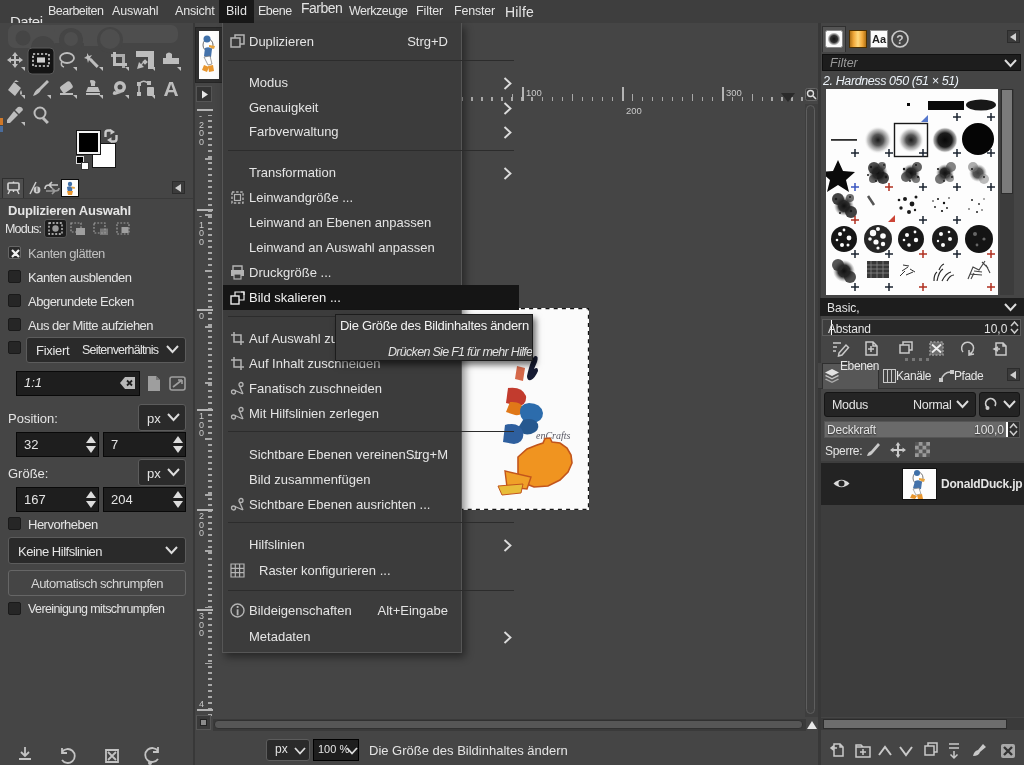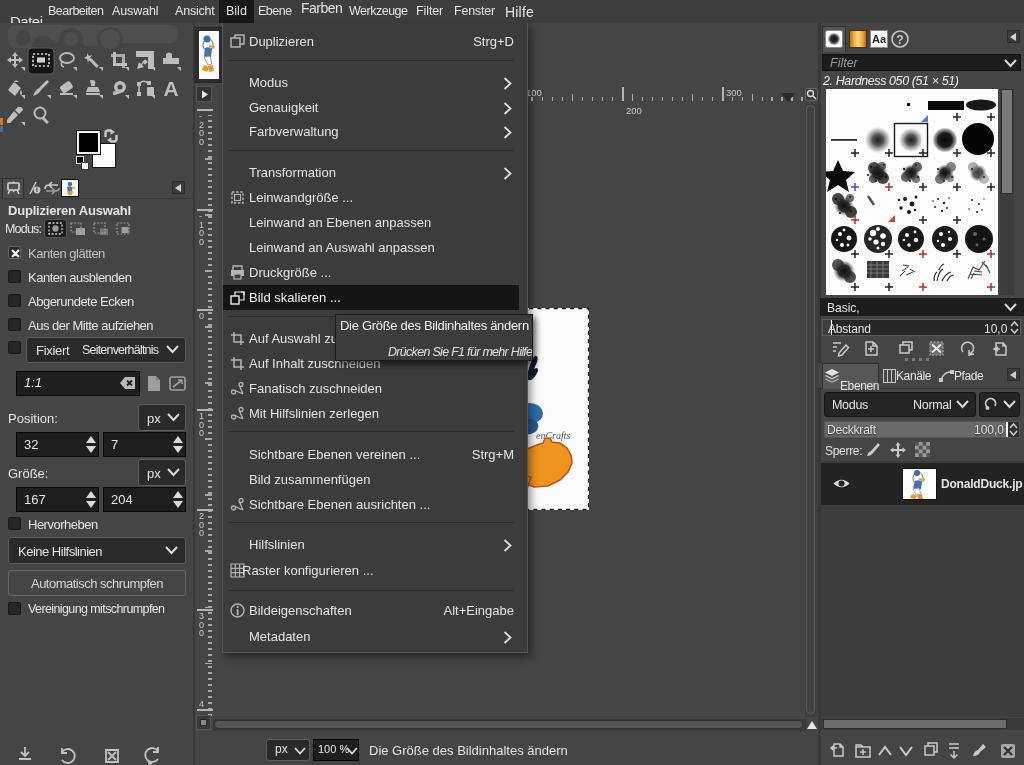--- a/index.html
+++ b/index.html
@@ -711,21 +711,21 @@
 
   <div class="abs" style="left:0;top:340px;width:206px;height:26px;background:#454545;border-bottom:1px solid #333;"></div>
   <div class="abs" style="left:4px;top:340px;width:57px;height:26px;background:#575757;border:1px solid #2f2f2f;border-bottom:none;"></div>
   <svg class="abs" style="left:7px;top:346px;" width="14" height="14" viewBox="0 0 14 14">
     <g fill="#e2e2e2">
           <path d="M7 0 L14 3.5 L7 7 L0 3.5 Z"></path>
           <path d="M1 6 L7 9 L13 6 L14 7 L7 10.5 L0 7 Z" opacity=".8"></path>
           <path d="M1 9.5 L7 12.5 L13 9.5 L14 10.5 L7 14 L0 10.5 Z" opacity=".6"></path>
         </g>
   </svg>
-  <div class="txt" style="left:22px;top:356px;font-size:12px;letter-spacing:-0.4px;">Ebenen</div>
+  <div class="txt" style="left:22px;top:336px;font-size:12px;letter-spacing:-0.4px;">Ebenen</div>
   <svg class="abs" style="left:65px;top:346px;" width="13" height="14" viewBox="0 0 13 14">
     <rect x="0.5" y="0.5" width="12" height="13" fill="none" stroke="#c9c9c9"></rect>
     <path d="M4.5 1 v12 M8.5 1 v12" stroke="#c9c9c9"></path>
   </svg>
   <div class="txt" style="left:78px;top:346px;font-size:12px;letter-spacing:-0.4px;">Kanäle</div>
   <svg class="abs" style="left:121px;top:347px;" width="15" height="12" viewBox="0 0 15 12">
     <path d="M2 10 Q5 1 13 2" fill="none" stroke="#c9c9c9" stroke-width="1.5"></path>
     <rect x="0" y="8" width="4" height="4" fill="#c9c9c9"></rect>
         <rect x="11" y="0" width="4" height="4" fill="#c9c9c9"></rect>
   </svg>
@@ -812,21 +812,21 @@
       <path d="M82 8 L88 16 L94 8" stroke-width="2"></path>
       <path d="M107 7 h9 v9 h-9 Z M110 7 v-3 h9 v9 h-3"></path>
       <path d="M131 5 h10 M131 9 h10 M136 12 v7 M132.5 15.5 L136 19 L139.5 15.5"></path>
       <path d="M155 17 Q156 12 160 11 L165 5 L168 8 L162 13 Q161 17 155 17 Z" fill="#c9c9c9" stroke="none"></path>
       <rect x="183" y="5" width="14" height="14" rx="2" fill="#a8a8a8" stroke="none"></rect>
       <path d="M186 8 l8 8 M194 8 l-8 8" stroke="#333" stroke-width="2.4"></path>
     </g>
   </svg>
 </div>
 
-<div class="abs" id="menupopup" style="left:222px;top:23px;width:306px;height:630px;background:#3c3c3c;z-index:50;border:1px solid #565656;border-top:none;box-shadow:3px 4px 8px rgba(0,0,0,0.45);padding-left:7px;">
+<div class="abs" id="menupopup" style="left:222px;top:23px;width:240px;height:630px;background:#3c3c3c;z-index:50;border:1px solid #565656;border-top:none;box-shadow:3px 4px 8px rgba(0,0,0,0.45);padding-left:7px;">
   <svg class="abs" style="left:7px;top:11px;" width="15" height="15" viewBox="0 0 15 15">
     <rect x="1" y="4" width="9" height="9" fill="none" stroke="#b4b4b4" stroke-width="1.5"></rect>
     <path d="M5 4 L5 1 L14 1 L14 10 L10 10" fill="none" stroke="#b4b4b4" stroke-width="1.5"></path>
   </svg>
   <div class="txt" style="left:26px;top:11px;">Duplizieren</div>
   <div class="txt" style="right:13px;top:11px;">Strg+D</div>
   <div class="abs" style="left:5px;top:37px;width:286px;height:1px;background:#2c2c2c;"></div>
   <div class="txt" style="left:26px;top:52px;">Modus</div>
   <svg class="abs" style="left:280px;top:54px;" width="9" height="13" viewBox="0 0 9 13">
         <path d="M1.5 1 L7.5 6.5 L1.5 12" fill="none" stroke="#dcdcdc" stroke-width="1.9"></path>
@@ -896,21 +896,21 @@
   </svg>
   <div class="txt" style="left:26px;top:474px;">Sichtbare Ebenen ausrichten ...</div>
   <div class="abs" style="left:5px;top:499px;width:286px;height:1px;background:#2c2c2c;"></div>
   <div class="txt" style="left:26px;top:514px;">Hilfslinien</div>
   <svg class="abs" style="left:280px;top:516px;" width="9" height="13" viewBox="0 0 9 13">
         <path d="M1.5 1 L7.5 6.5 L1.5 12" fill="none" stroke="#dcdcdc" stroke-width="1.9"></path>
       </svg>
   <svg class="abs" style="left:7px;top:540px;" width="15" height="15" viewBox="0 0 15 15">
     <path d="M1 1 h13 v13 h-13 Z M1 5.3 h13 M1 9.6 h13 M5.3 1 v13 M9.6 1 v13" fill="none" stroke="#b4b4b4" stroke-width="1.2"></path>
   </svg>
-  <div class="txt" style="left:19px;top:540px;">Raster konfigurieren ...</div>
+  <div class="txt" style="left:36px;top:540px;">Raster konfigurieren ...</div>
   <div class="abs" style="left:5px;top:567px;width:286px;height:1px;background:#2c2c2c;"></div>
   <svg class="abs" style="left:7px;top:580px;" width="15" height="15" viewBox="0 0 15 15">
     <circle cx="7.5" cy="7.5" r="6.5" fill="none" stroke="#b4b4b4" stroke-width="1.4"></circle>
     <rect x="6.7" y="3" width="1.8" height="2" fill="#b4b4b4"></rect>
     <rect x="6.7" y="6.3" width="1.8" height="6" fill="#b4b4b4"></rect>
   </svg>
   <div class="txt" style="left:26px;top:580px;">Bildeigenschaften</div>
   <div class="txt" style="right:13px;top:580px;">Alt+Eingabe</div>
   <div class="txt" style="left:26px;top:606px;">Metadaten</div>
   <svg class="abs" style="left:280px;top:608px;" width="9" height="13" viewBox="0 0 9 13">

